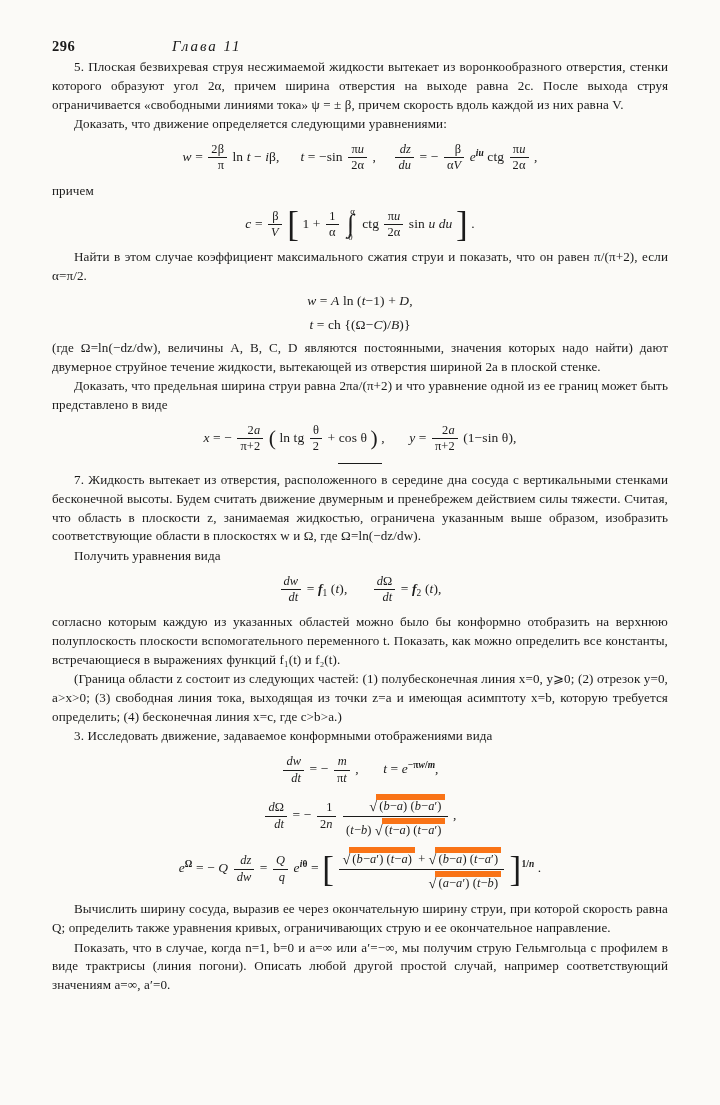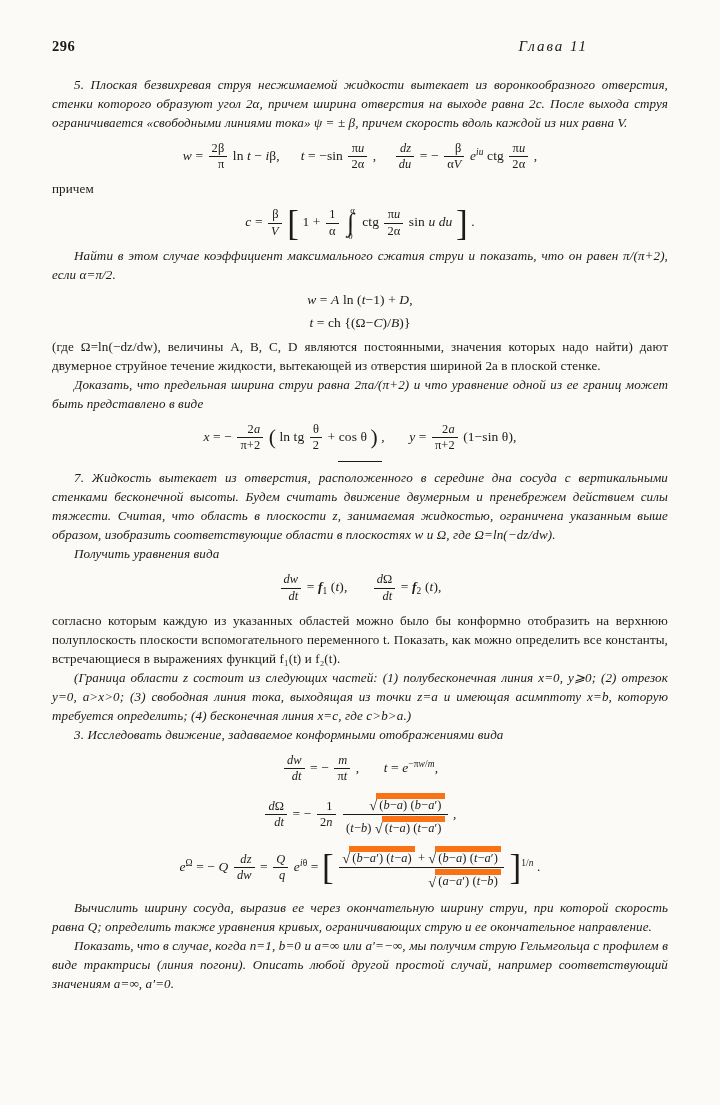--- a/index.html
+++ b/index.html
@@ -19,51 +19,49 @@
     width: 720px;
     height: 1105px;
     box-sizing: border-box;
     padding: 38px 52px 20px 52px;
     background: #fbfaf7;
     overflow: hidden;
   }
   .header {
     display: flex;
     align-items: baseline;
-    margin-bottom: 18px;
     height: 20px;
   }
   .page-number {
     font-size: 14.5px;
     font-weight: 600;
     letter-spacing: 0.5px;
     width: 120px;
   }
   .chapter-title {
     flex: 1;
-    text-align: right;
+    text-align: left;
     font-style: italic;
     font-size: 15px;
     letter-spacing: 2px;
     padding-right: 80px;
   }
   .body {
     font-size: 13.1px;
     line-height: 1.44;
     text-align: justify;
     letter-spacing: 0.1px;
   }
   p {
     margin: 0 0 0.5px 0;
     text-align: justify;
     text-justify: inter-word;
   }
   p.indent {
     text-indent: 22px;
-    font-style: italic;
   }
   .formula {
     text-align: center;
     margin: 9px 0 9px 0;
     font-family: "Liberation Serif", serif;
     font-size: 13.5px;
     line-height: 1.3;
   }
   .formula.tight {
     margin: 6px 0 6px 0;
@@ -127,21 +125,21 @@
     font-weight: 300;
   }
   .brk-big {
     display: inline-block;
     font-size: 2.6em;
     vertical-align: middle;
     line-height: 0.6;
     font-weight: 300;
   }
   sub { font-size: 0.7em; vertical-align: -0.28em; }
-  sup { font-size: 0.7em; vertical-align: 0.5em; }
+  sup { font-size: 0.7em; vertical-align: 0.5em; font-weight: bold; }
   .sep {
     width: 44px;
     height: 0;
     border-top: 1px solid #1a1a1a;
     margin: 7px auto 7px auto;
   }
   .nowrap { white-space: nowrap; }
 </style>
 </head>
 <body>
@@ -151,20 +149,21 @@
   <div class="header">
     <div class="page-number">296</div>
     <div class="chapter-title">Глава 11</div>
   </div>
 
   <div class="body">
 
 
     <p class="indent">5. Плоская безвихревая струя несжимаемой жидкости вытекает из воронкообразного отверстия, стенки которого образуют угол 2α, причем ширина отверстия на выходе равна 2c. После выхода струя ограничивается «свободными линиями тока» ψ = ± β, причем скорость вдоль каждой из них равна V.</p>
 
+    <p class="indent">Доказать, что движение определяется следующими уравнениями:</p>
 
     <div class="formula">
       <span class="nowrap"><i>w</i> = <span class="frac"><span class="num">2β</span><span class="den">π</span></span> ln <i>t</i> − <i>i</i>β,</span>
       &nbsp;&nbsp;&nbsp;&nbsp;
       <span class="nowrap"><i>t</i> = −sin <span class="frac"><span class="num">π<i>u</i></span><span class="den">2α</span></span> ,</span>
       &nbsp;&nbsp;&nbsp;
       <span class="nowrap"><span class="frac"><span class="num"><i>dz</i></span><span class="den"><i>du</i></span></span> = − <span class="frac"><span class="num">β</span><span class="den">α<i>V</i></span></span> <i>e</i><sup><i>iu</i></sup> ctg <span class="frac"><span class="num">π<i>u</i></span><span class="den">2α</span></span> ,</span>
     </div>
 
     <p>причем</p>

